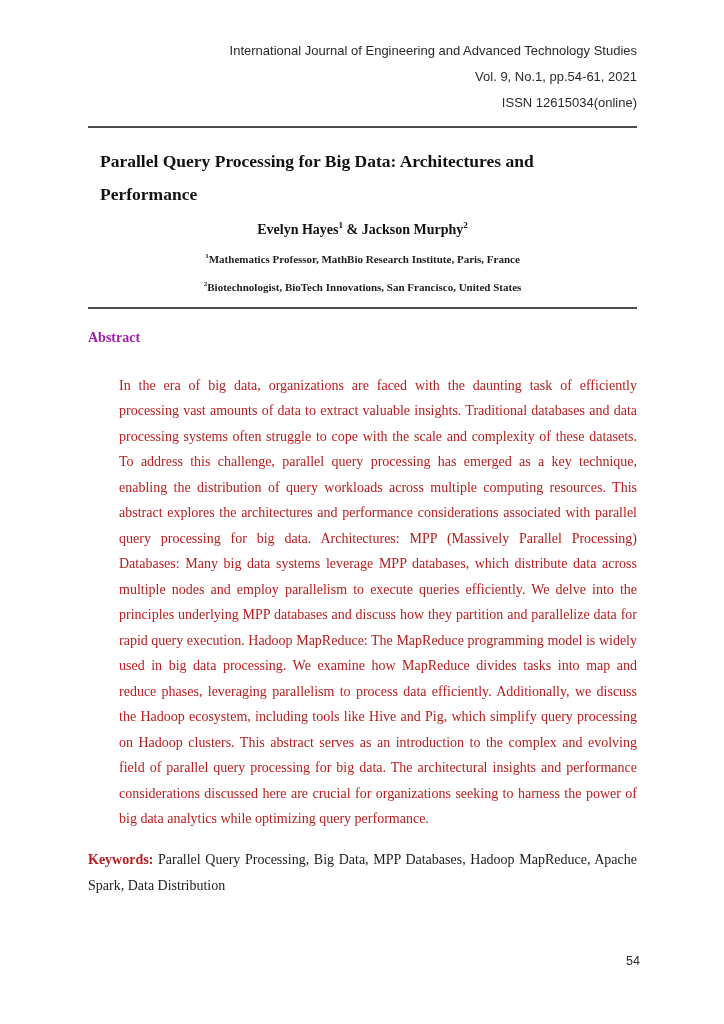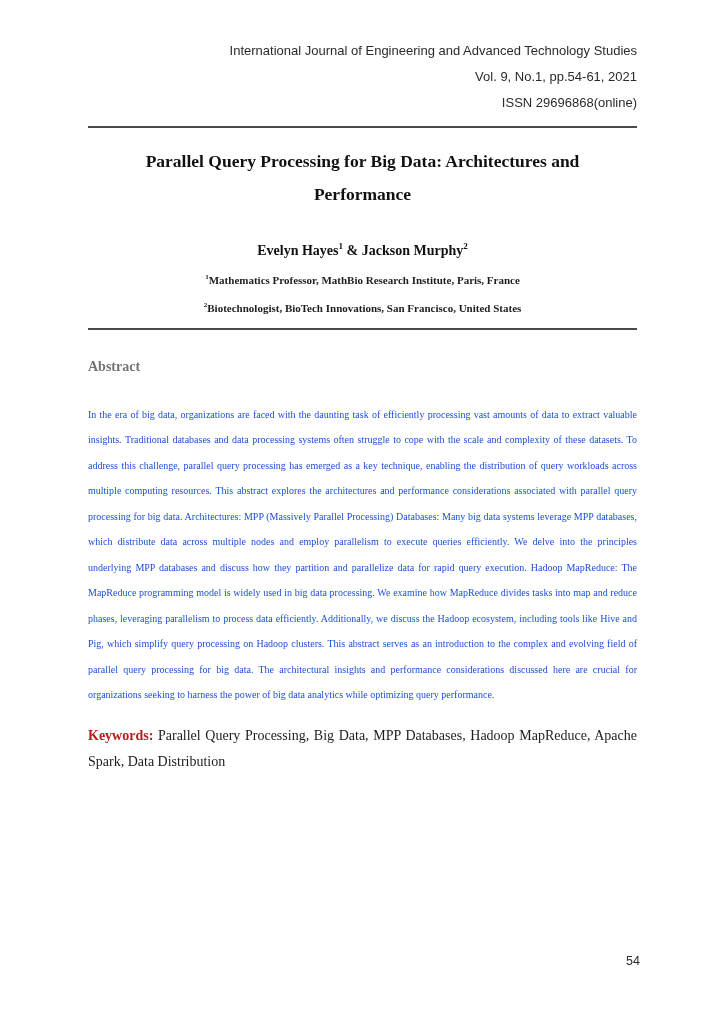--- a/index.html
+++ b/index.html
@@ -30,55 +30,55 @@
     border: none;
     border-top: 2px solid #4a4a4a;
     margin: 0;
   }
   .rule-top { margin-top: 10px; }
   .rule-mid { margin-top: 7px; }
   
   .paper-title {
     font-size: 17.5px;
     font-weight: bold;
-    text-align: center;
     line-height: 33px;
     max-width: 525px;
     margin: 17px auto 0 auto;
     color: #111;
   }
   .authors-line {
     text-align: center;
     font-weight: bold;
     font-size: 14px;
     line-height: 26px;
-    margin-top: 22px;
+    margin-top: 1px;
     color: #111;
   }
   .affiliation {
     text-align: center;
     font-size: 11px;
     line-height: 26px;
     color: #1d1d1d;
     font-weight: bold;
   }
   sup { font-size: 0.65em; }
   
   .abstract-heading {
     font-weight: bold;
     font-size: 14px;
-    margin-top: 29px;
-    color: #737373;
+    margin-top: 21px;
+    color: #a21caf;
   }
   .abstract-body {
     margin-top: 27px;
-    font-size: 10px;
+    font-size: 14px;
     line-height: 25.5px;
     text-align: justify;
-    color: #1d4ed8;
+    color: #b91c1c;
+    margin-left: 31px;
   }
   .keywords {
     margin-top: 15px;
     font-size: 14px;
     line-height: 26px;
     text-align: justify;
     color: #1d1d1d;
   }
   .keywords .kw-label { font-weight: bold; color: #b91c1c; }
   .page-number {
@@ -91,21 +91,21 @@
   }
 </style>
 </head>
 <body>
 
 <div class="page">
 
   <div class="journal-header">
     <div>International Journal of Engineering and Advanced Technology Studies</div>
     <div>Vol. 9, No.1, pp.54-61, 2021</div>
-    <div>ISSN 29696868(online)</div>
+    <div>ISSN 12615034(online)</div>
   </div>
 
   <hr class="rule rule-top">
 
   <h1 class="paper-title">Parallel Query Processing for Big Data: Architectures and Performance</h1>
 
   <div class="authors-line"><span>Evelyn Hayes</span><sup>1</sup><span> &amp; </span><span>Jackson Murphy</span><sup>2</sup></div>
 
   <div class="affiliation"><sup>1</sup><span>Mathematics Professor, MathBio Research Institute, Paris, France</span></div>
 

